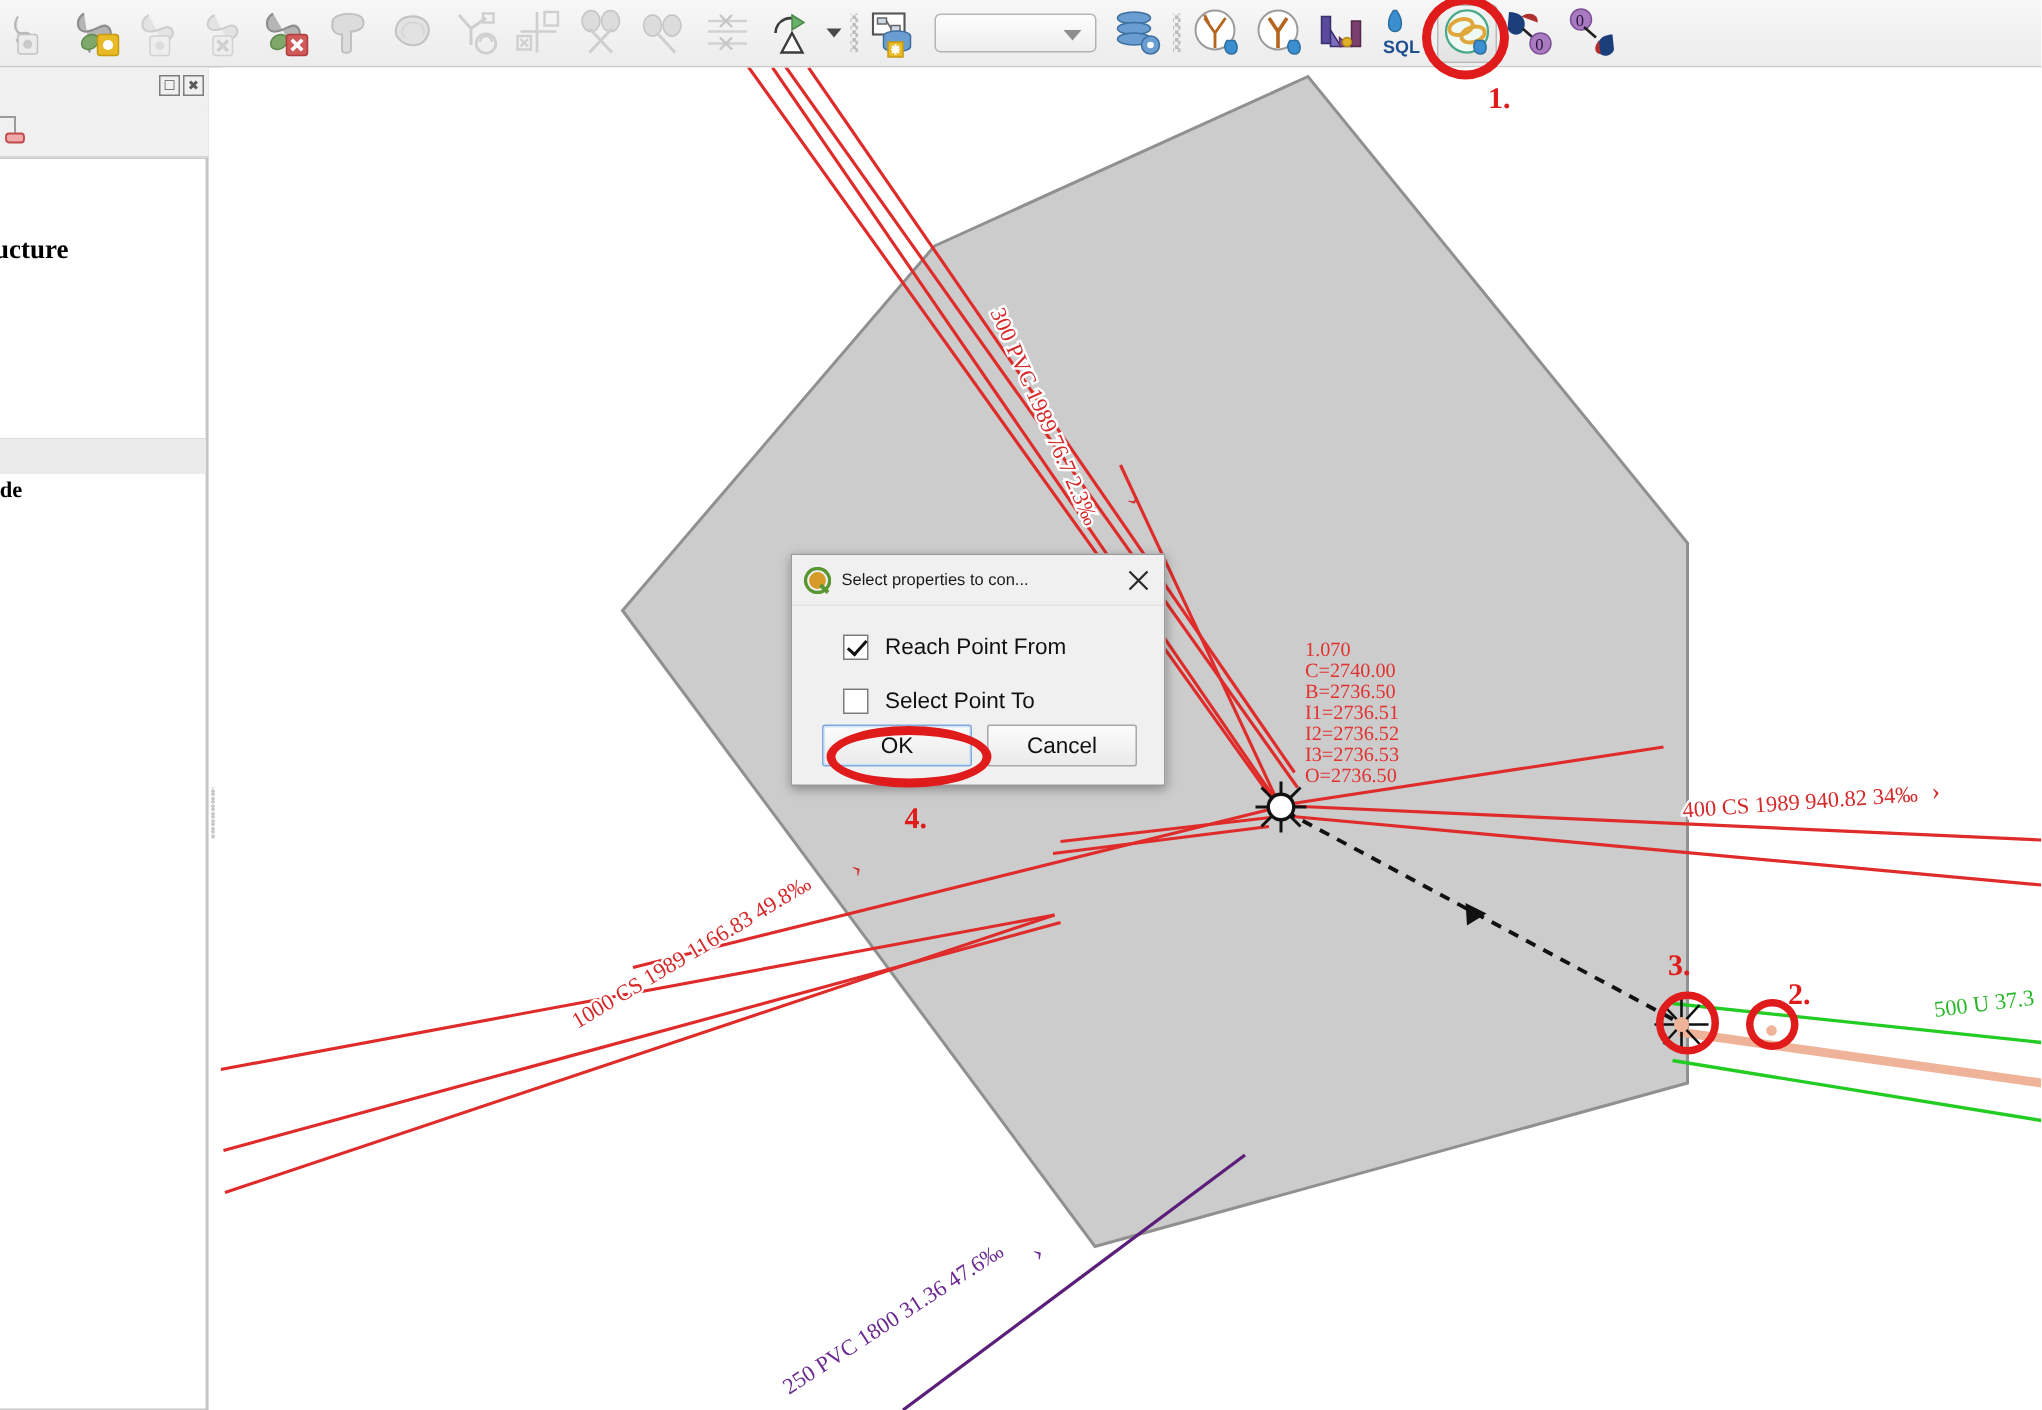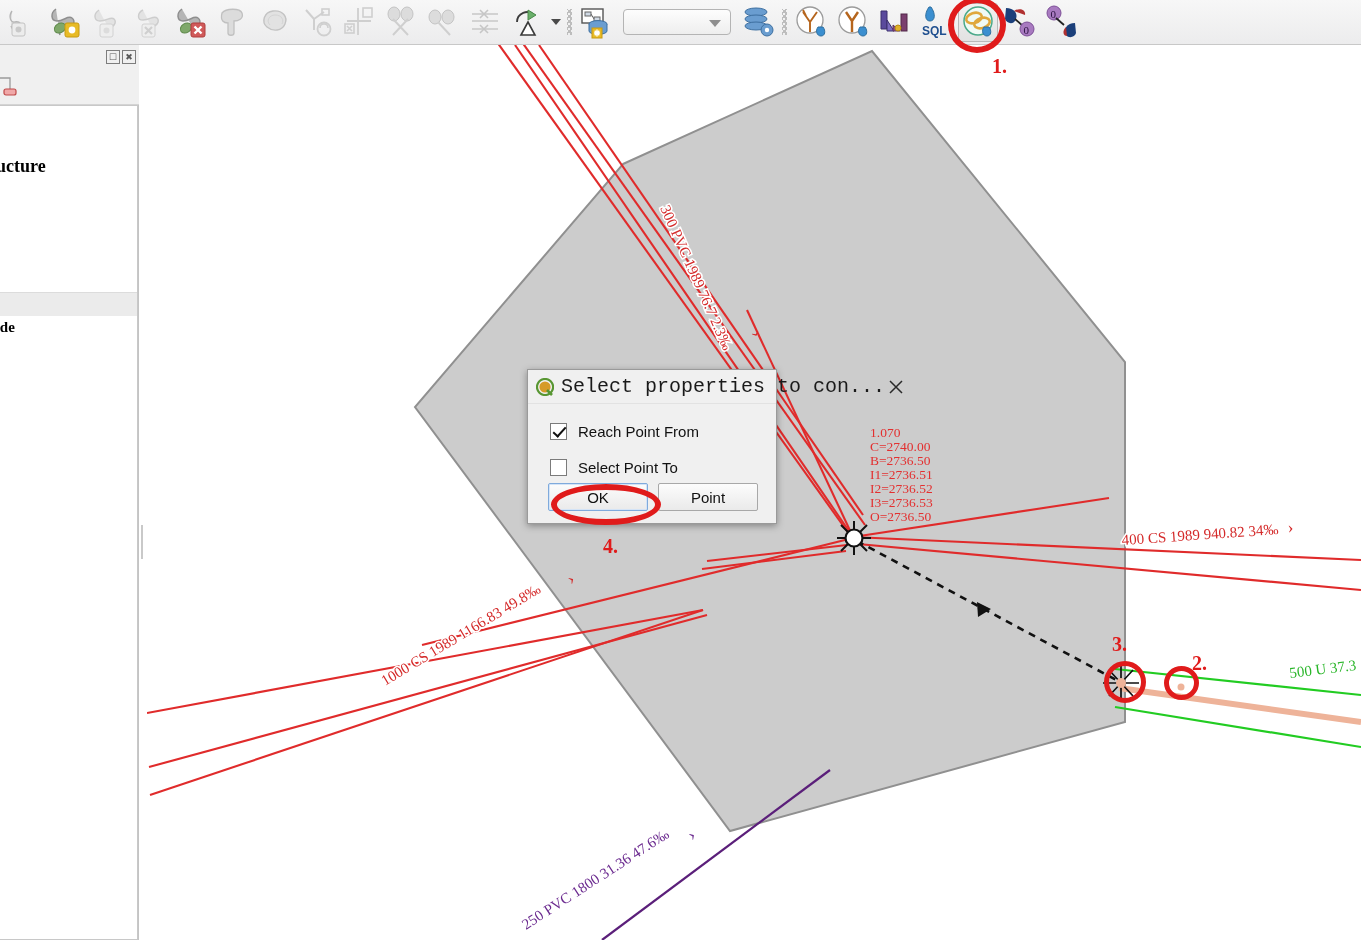--- a/index.html
+++ b/index.html
@@ -199,32 +199,32 @@
   .dlg-title {
     height: 34px;
     display: flex;
     align-items: center;
     padding: 0 6px 0 8px;
     background: #f0f0f0;
     border-bottom: 1px solid #e2e2e2;
   }
   .dlg-icon { width: 18px; height: 18px; margin-right: 7px; flex: 0 0 auto; }
   .dlg-title-text {
-    font-size: 20px;
+    font-size: 11px;
     color: #1a1a1a;
     white-space: nowrap;
     flex: 1 1 auto;
-    font-family: Liberation Mono, monospace;
+    font-family: Liberation Sans, sans-serif;
   }
   .dlg-close {
     width: 22px; height: 22px;
     display: flex; align-items: center; justify-content: center;
     flex: 0 0 auto;
   }
-  .dlg-body { padding: 12px 0 0 22px; }
+  .dlg-body { padding: 12px 0 0 22px; margin-left: 12px; }
   .dlg-check-row {
     display: flex;
     align-items: center;
     height: 30px;
     margin-bottom: 6px;
   }
   .cbox {
     width: 17px; height: 17px;
     border: 1px solid #7b7b7b;
     background: #ffffff;
@@ -635,21 +635,21 @@
         <span class="dlg-check-label">Reach Point From</span>
       </div>
       <div class="dlg-check-row">
         <span class="cbox"></span>
         <span class="dlg-check-label">Select Point To</span>
       </div>
     </div>
 
     <div class="dlg-buttons">
       <div class="dlg-btn default">OK</div>
-      <div class="dlg-btn">Point</div>
+      <div class="dlg-btn">Cancel</div>
     </div>
   </div>
 
   <div class="annot-ellipse" style="left:948px; top:-3px; width:58px; height:56px;"></div>
   <div class="annot-num" style="left:992px; top:55px;">1.</div>
 
   <div class="annot-ellipse" style="left:1164px; top:666px; width:35px; height:34px; border-width:5px;"></div>
   <div class="annot-num" style="left:1192px; top:652px;">2.</div>
 
   <div class="annot-ellipse" style="left:1104px; top:661px; width:42px; height:42px; border-width:5px;"></div>

